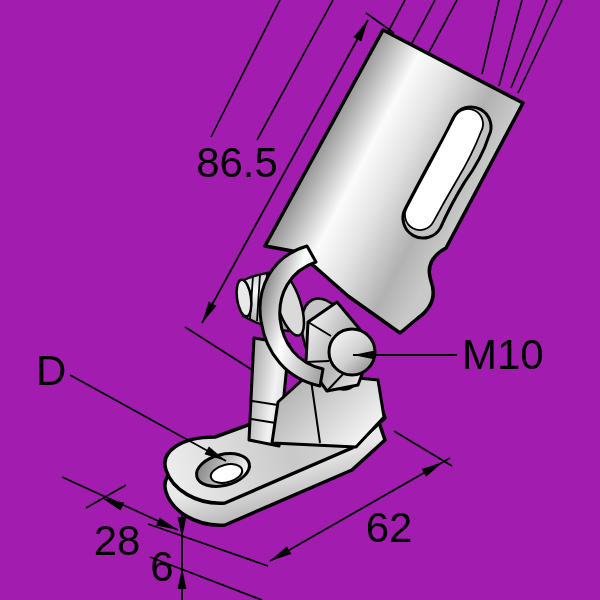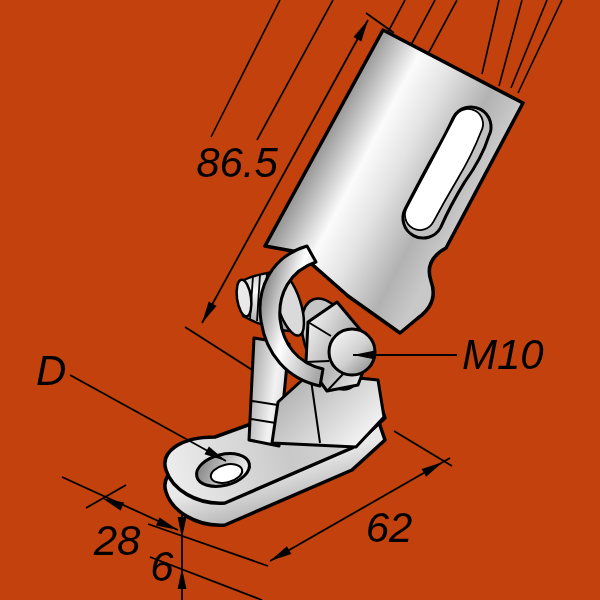--- a/index.html
+++ b/index.html
@@ -1,20 +1,19 @@
 <!DOCTYPE html>
 <html><head>
 <meta charset="utf-8">
 <style>
   html, body { margin: 0; padding: 0; background: #ffffff; }
   .stage {
     width: 600px; height: 600px; position: relative;
-    background: #c2410c; overflow: hidden;
+    background: #a21caf; overflow: hidden;
     font-family: "Liberation Sans", sans-serif;
-    font-style: italic;
   }
   svg { display: block; }
   text.dim {
     font-family: "Liberation Sans", sans-serif;
     font-size: 42px;
     fill: #000000;
   }
 </style>
 </head>
 <body>

